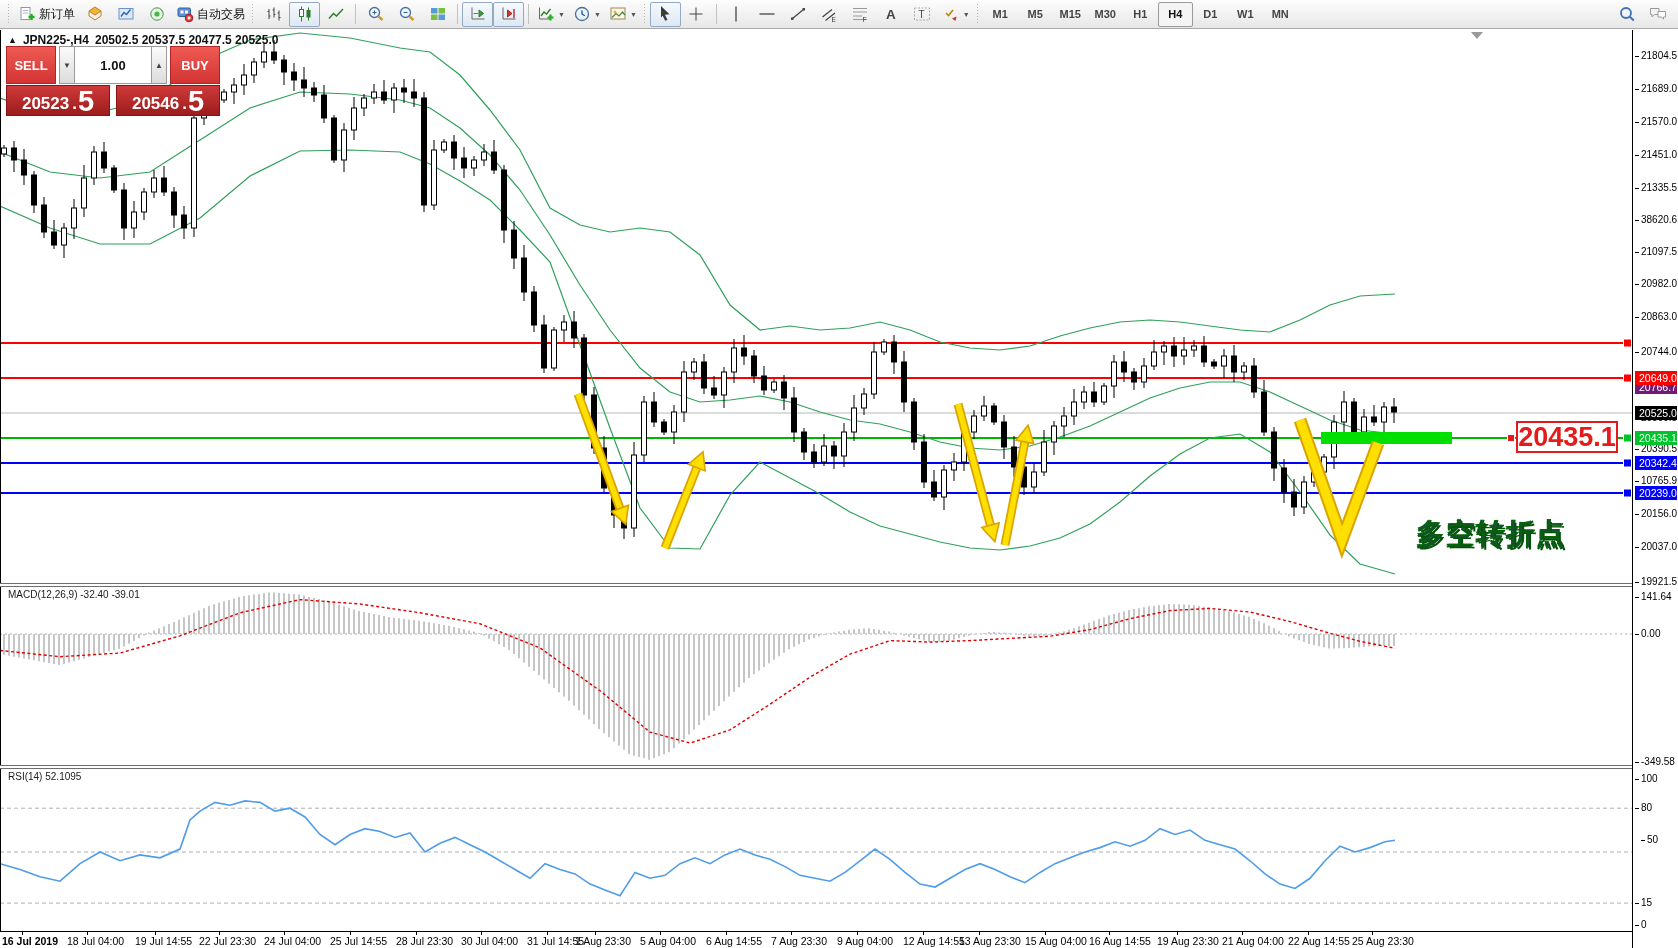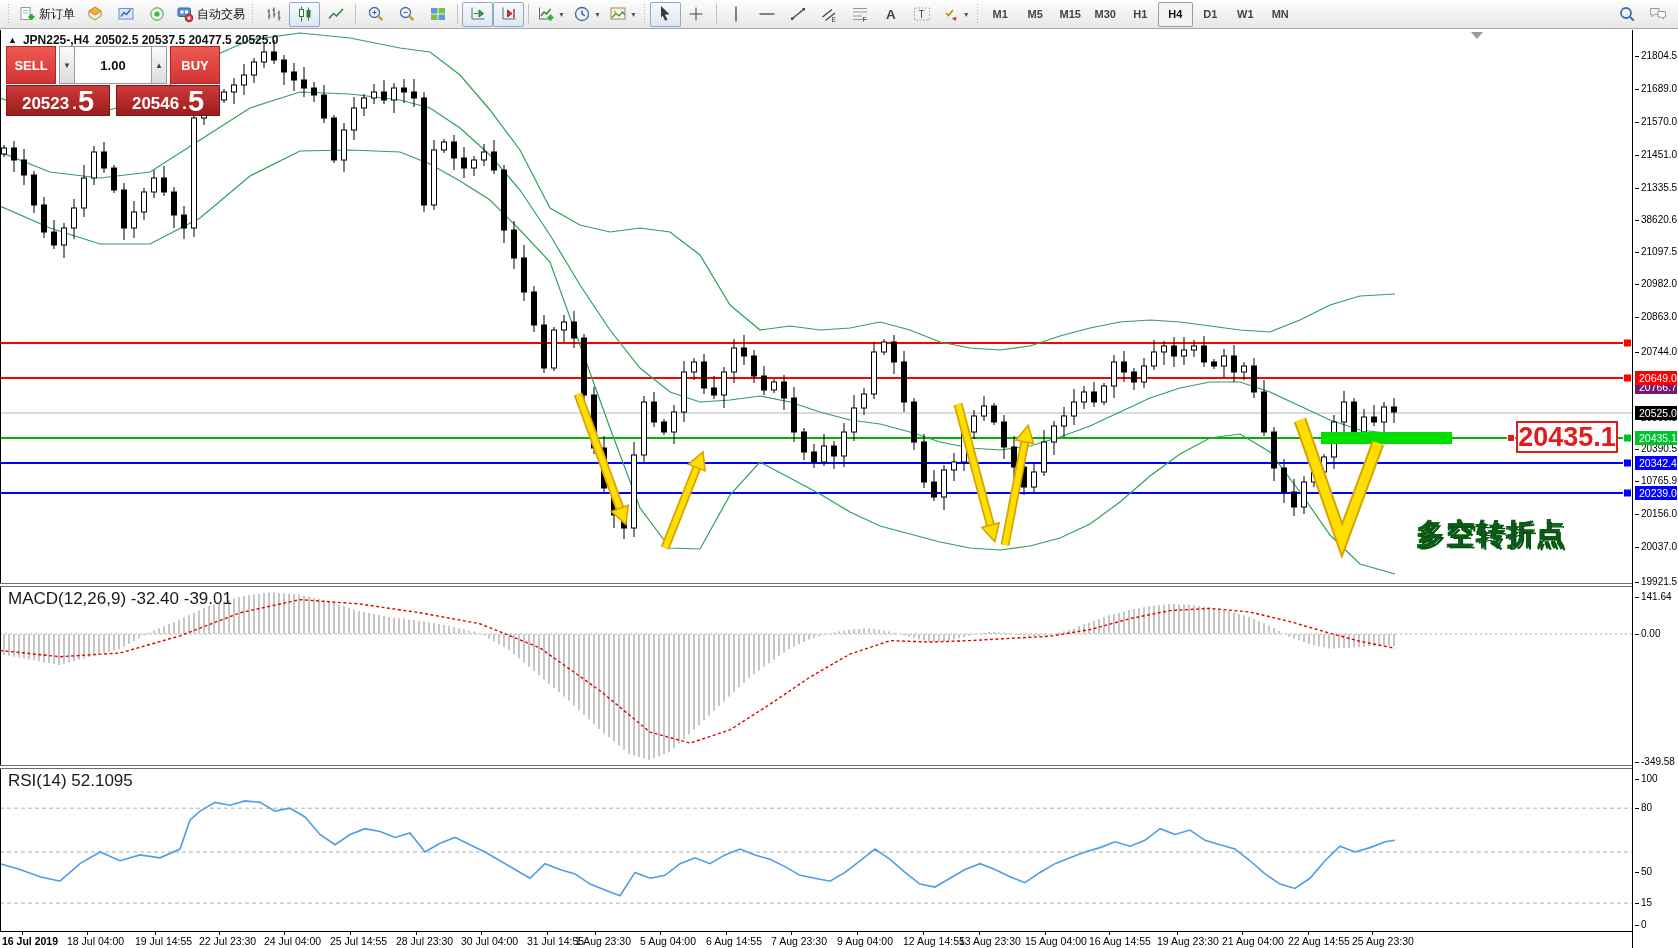--- a/index.html
+++ b/index.html
@@ -33,21 +33,21 @@
   .vol-field{width:76px;border:1px solid #9a9a9a;border-left:none;border-right:none;background:#fff;
     font-family:"Liberation Sans",sans-serif;font-size:13px;font-weight:bold;color:#111;text-align:center;box-sizing:border-box;}
   .tp-row2{display:flex;gap:6px;height:31px;margin-top:1px;}
   .tp-price{flex:1;background:linear-gradient(#cf3a3a,#9c1c1c);border:1px solid #871414;color:#fff;
     display:flex;align-items:flex-end;justify-content:center;box-sizing:border-box;padding-bottom:1px;}
   .tp-price .pmain{font-size:17px;font-weight:bold;line-height:1;margin-bottom:2px;}
   .tp-price .pdot{font-size:17px;font-weight:bold;line-height:1;margin:0 1px 2px 3px;}
   .tp-price .pbig{font-size:29px;font-weight:bold;line-height:0.85;}
   #chart-svg{position:absolute;left:0;top:0;z-index:1;}
   .panel-sep{position:absolute;left:0;width:1632px;height:4px;background:#fff;border-top:1px solid #6e6e6e;border-bottom:1px solid #6e6e6e;box-sizing:border-box;z-index:4;}
-  .ind-label{position:absolute;left:8px;font-size:17px;color:#1a1a1a;z-index:5;}
+  .ind-label{position:absolute;left:8px;font-size:10px;color:#1a1a1a;z-index:5;}
   #big-flag{position:absolute;left:1516px;top:421px;width:102px;height:32px;border:2px solid #e51b1b;background:#fff;
     color:#e51b1b;font-size:27px;font-weight:bold;display:flex;align-items:center;justify-content:center;box-sizing:border-box;z-index:6;}
   #flag-square{position:absolute;left:1507px;top:434px;width:8px;height:8px;background:#e51b1b;border:1px solid #fff;box-sizing:border-box;z-index:6;}
   #turning-point{position:absolute;left:1416px;top:515px;font-size:29px;font-weight:normal;letter-spacing:1px;color:#14532d;
     text-shadow:2px 2px 0 #005500,-1px -1px 0 #006600,1px -1px 0 #006600,-1px 1px 0 #006600;z-index:6;white-space:nowrap;}
   
   #price-axis{position:absolute;left:1632px;top:30px;width:46px;height:918px;background:#fff;border-left:1px solid #000;box-sizing:border-box;z-index:5;}
   .ptick{position:absolute;left:2px;padding-left:6px;font-size:10px;color:#000;white-space:nowrap;}
   .ptick::before{content:"";position:absolute;left:0;top:6px;width:4px;height:1px;background:#000;}
   .ptag{position:absolute;left:2px;right:1px;padding:1px 2px 1px 4px;font-size:10.5px;color:#fff;white-space:nowrap;z-index:2;}
@@ -930,21 +930,21 @@
       <div class="ptick" style="top: 413px;">20390.5</div>
       <div class="ptick" style="top: 445px;">10765.9</div>
       <div class="ptick" style="top: 478px;">20156.0</div>
       <div class="ptick" style="top: 511px;">20037.0</div>
       <div class="ptick" style="top: 546px;">19921.5</div>
       <div class="ptick" style="top: 561px;">141.64</div>
       <div class="ptick" style="top: 598px;">0.00</div>
       <div class="ptick" style="top: 726px;">-349.58</div>
       <div class="ptick" style="top: 743px;">100</div>
       <div class="ptick" style="top: 772px;">80</div>
-      <div class="ptick" style="top: 836px;">50</div>
+      <div class="ptick" style="top: 804px; margin-left: 6px;">50</div>
       <div class="ptick" style="top: 867px;">15</div>
       <div class="ptick" style="top: 889px;">0</div>
       <div class="ptag" style="top: 306px; background: #701a75; margin-top: 44px;">20766.7</div>
       <div class="ptag" style="top: 341px; background: rgb(255, 0, 0);">20649.0</div>
       <div class="ptag" style="top: 376px; background: rgb(0, 0, 0);">20525.0</div>
       <div class="ptag" style="top: 401px; background: rgb(0, 196, 44);">20435.1</div>
       <div class="ptag" style="top: 426px; background: rgb(0, 0, 255);">20342.4</div>
       <div class="ptag" style="top: 456px; background: rgb(0, 0, 255);">20239.0</div>
     </div>
   <div id="time-axis">

